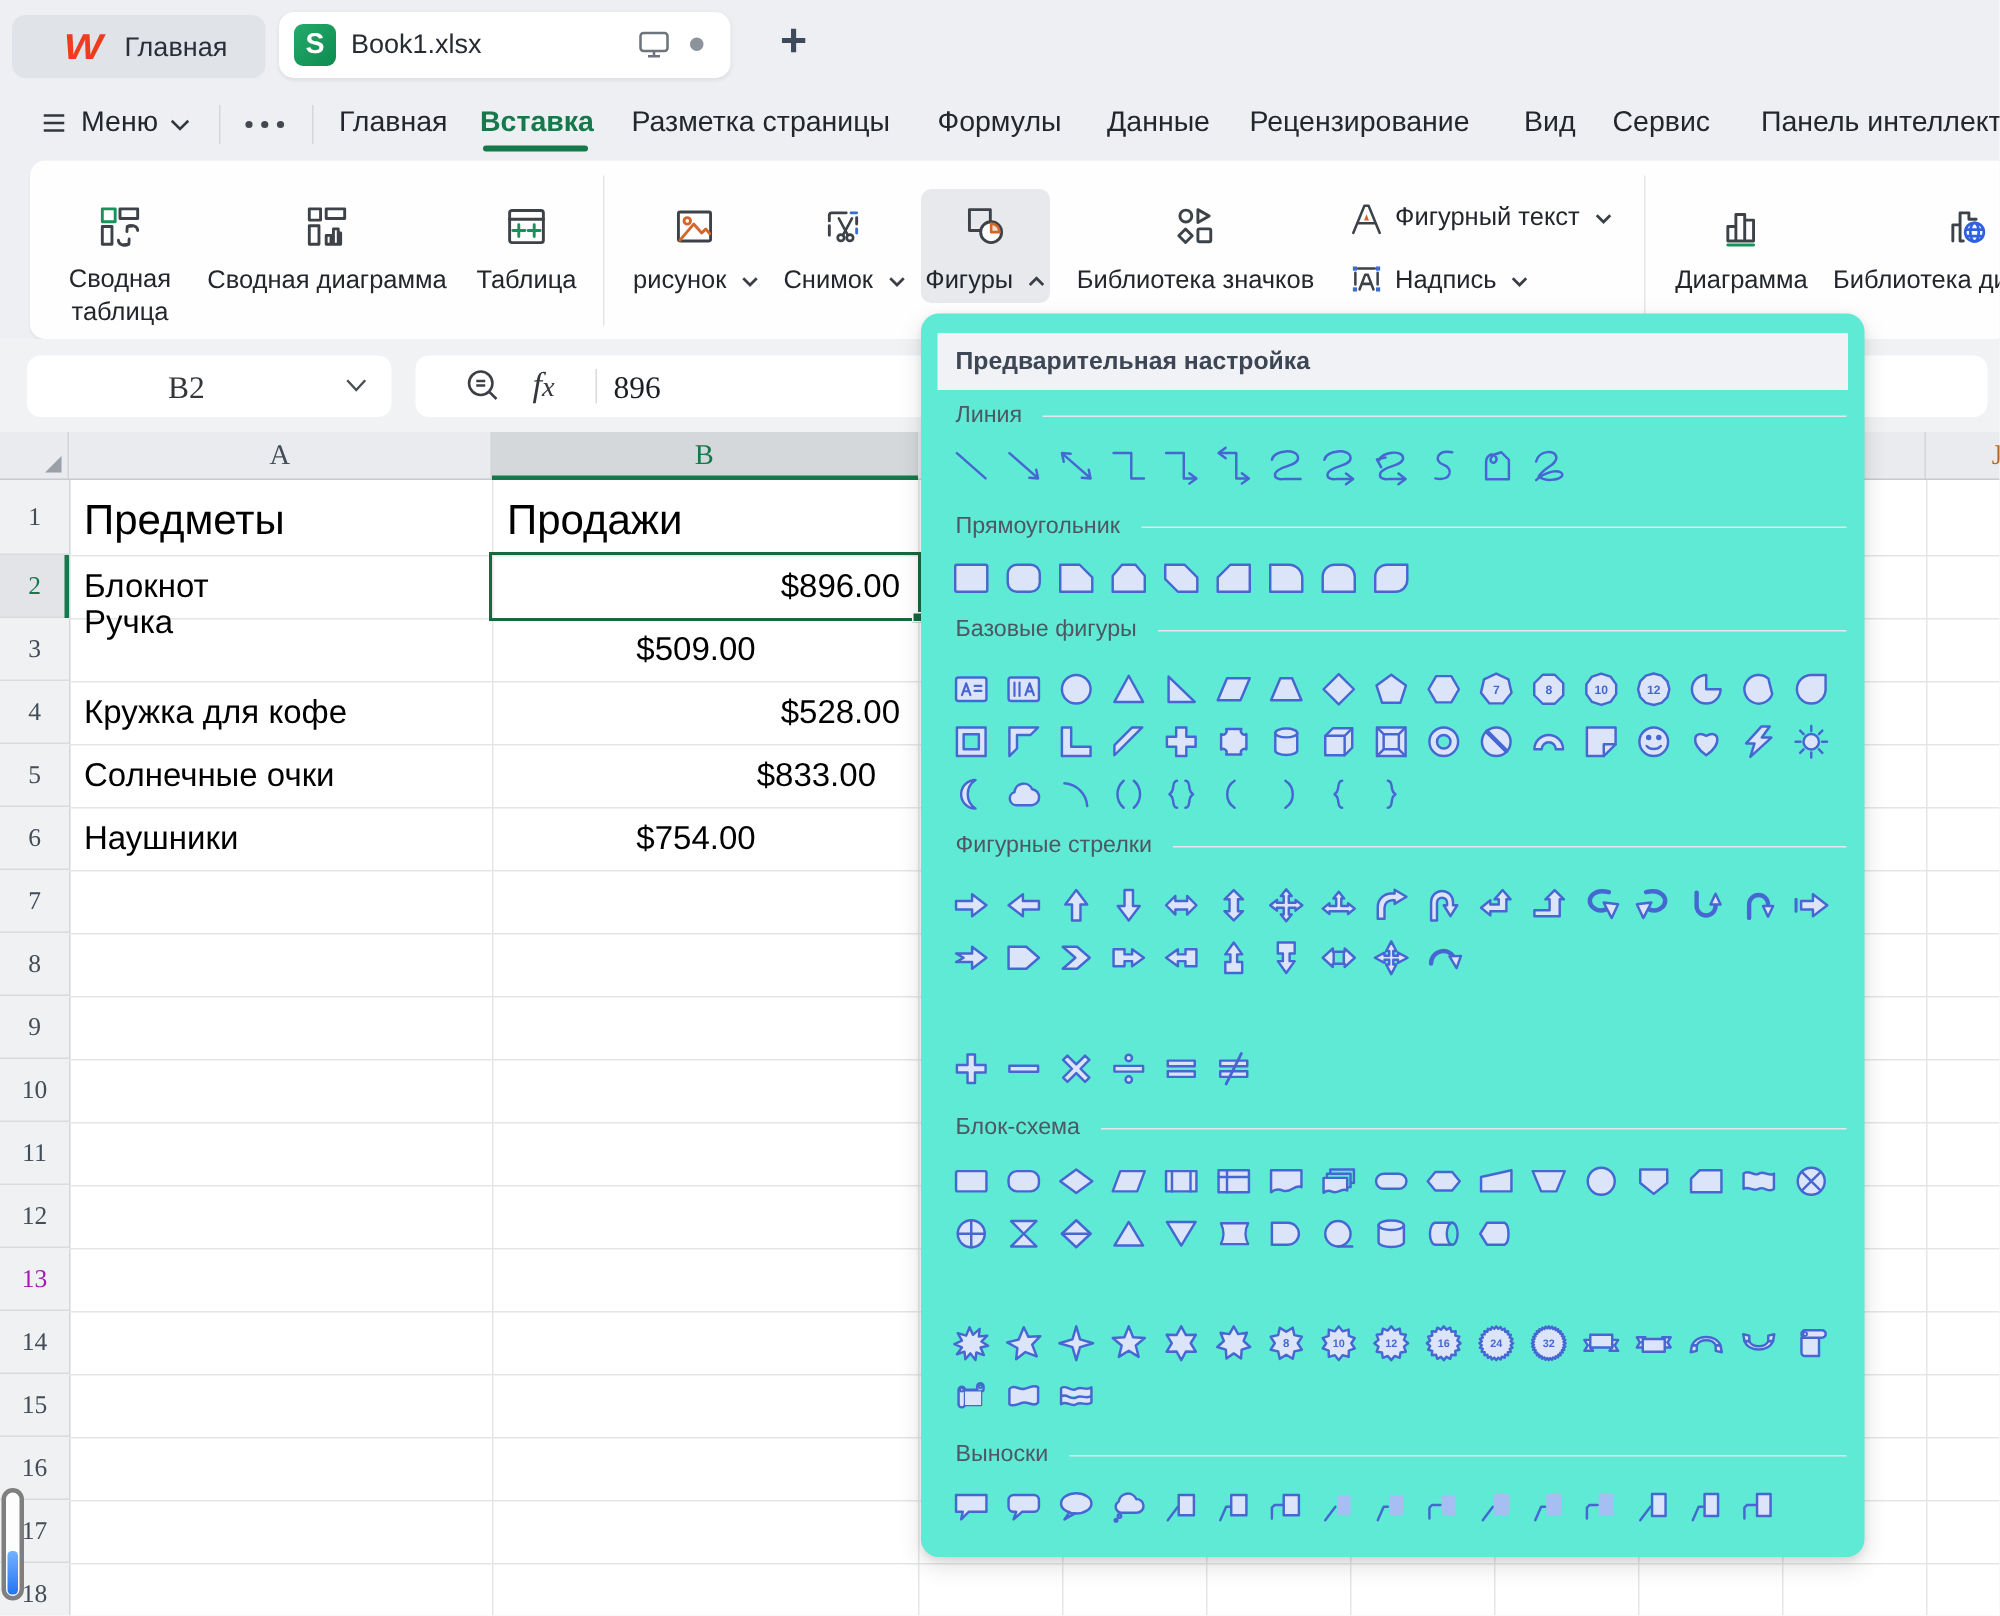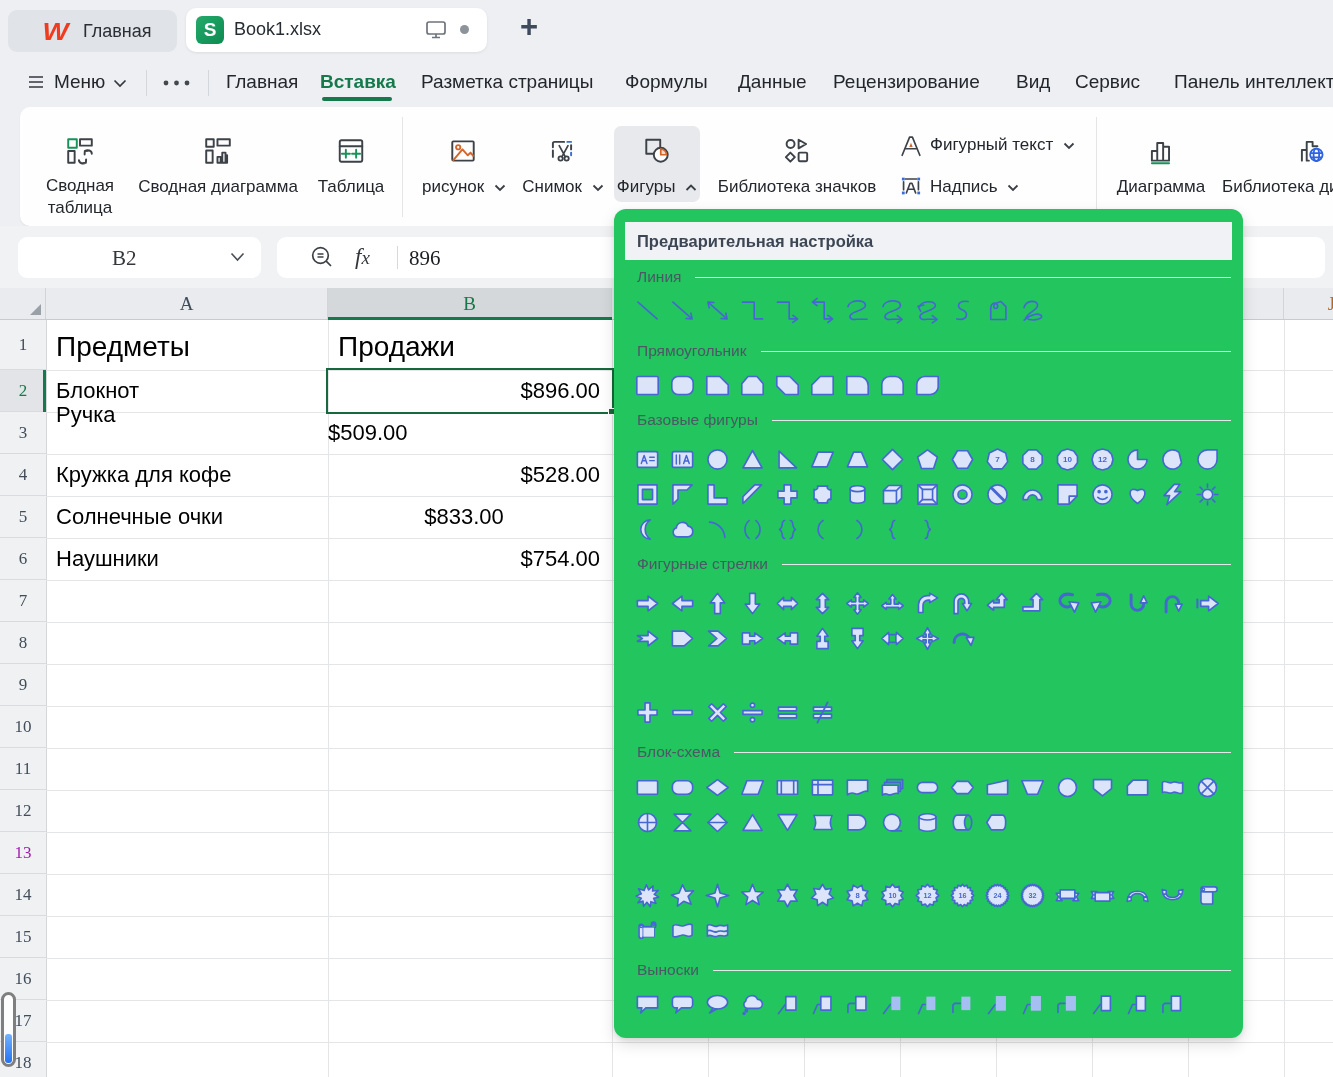--- a/index.html
+++ b/index.html
@@ -25,21 +25,21 @@
 #fband { position:absolute; left:0; top:226px; width:1333px; height:62px; background:#f1f2f4; }
 #namebox { position:absolute; left:18px; top:237px; width:243px; height:41px; background:#fff; border-radius:9px; }
 #fxbox { position:absolute; left:277px; top:237px; width:1048px; height:41px; background:#fff; border-radius:9px; }
 .serif { font-family:Liberation Serif, serif; }
 #grid { position:absolute; left:0; top:288px; width:1333px; height:789px; background:#fff; }
 .colh { position:absolute; top:288px; height:32px; background:#e9ebee; border-right:1px solid #d2d4d7; text-align:center; font-family:"Liberation Serif",serif; font-size:19px; color:#424d59; line-height:31px; }
 .rowh { position:absolute; left:0; width:46px; background:#eff1f2; border-bottom:1px solid #d9dbde; text-align:center; font-family:"Liberation Serif",serif; font-size:17px; color:#424d59; }
 .gvl { position:absolute; width:1px; background:#e3e5e7; }
 .ghl { position:absolute; height:1px; background:#e3e5e7; }
 .cell { position:absolute; font-size:22px; color:#000; white-space:nowrap; }
-#panel { position:absolute; left:614px; top:209px; width:629px; height:829px; background:#22c55e; border-radius:12px; box-shadow:0 6px 16px rgba(0,0,0,.13), 0 2px 5px rgba(0,0,0,.08); }
+#panel { position:absolute; left:614px; top:209px; width:629px; height:829px; background:#5eead4; border-radius:12px; box-shadow:0 6px 16px rgba(0,0,0,.13), 0 2px 5px rgba(0,0,0,.08); }
 #phead { position:absolute; left:11px; top:13px; width:607px; height:38px; background:#f1f2f5; font-size:16.5px; font-weight:bold; color:#3c4654; line-height:38px; padding-left:12px; }
 .sec { position:absolute; left:23px; right:12px; height:22px; display:flex; align-items:center; }
 .sec span { font-size:15.5px; color:#4c5864; white-space:nowrap; }
 .sec i { flex:1; height:1px; background:#e5e7ea; margin-left:14px; }
 .ic { position:absolute; width:27px; height:27px; }
 
 </style></head><body>
 <div id="tabbar"></div>
 <div id="tab1">
     <span class="w">W</span>
@@ -291,27 +291,27 @@
 <div class="ghl" style="left:46px;top:874px;width:1287px"></div>
 <div class="ghl" style="left:46px;top:916px;width:1287px"></div>
 <div class="ghl" style="left:46px;top:958px;width:1287px"></div>
 <div class="ghl" style="left:46px;top:1000px;width:1287px"></div>
 <div class="ghl" style="left:46px;top:1042px;width:1287px"></div>
 <div class="cell" style="left:56px;top:331px;font-size:28px">Предметы</div>
 <div class="cell" style="left:338px;top:331px;font-size:28px">Продажи</div>
 <div class="cell" style="left:56px;top:378px">Блокнот</div>
 <div class="cell" style="left:328px;top:378px;width:272px;text-align:right">$896.00</div>
 <div class="cell" style="left:56px;top:402px">Ручка</div>
-<div class="cell" style="left:328px;top:420px;width:272px;text-align:left">$509.00</div>
+<div class="cell" style="left:328px;top:420px;width:272px;text-align:center">$509.00</div>
 <div class="cell" style="left:56px;top:462px">Кружка для кофе</div>
 <div class="cell" style="left:328px;top:462px;width:272px;text-align:right">$528.00</div>
 <div class="cell" style="left:56px;top:504px">Солнечные очки</div>
-<div class="cell" style="left:328px;top:504px;width:272px;text-align:center">$833.00</div>
+<div class="cell" style="left:312px;top:504px;width:272px;text-align:right">$833.00</div>
 <div class="cell" style="left:56px;top:546px">Наушники</div>
-<div class="cell" style="left:328px;top:546px;width:272px;text-align:right">$754.00</div>
+<div class="cell" style="left:328px;top:546px;width:272px;text-align:center">$754.00</div>
 <div class="abs" style="left:326px;top:368px;width:288px;height:46px;border:2.5px solid #17693d"></div>
 <div class="abs" style="left:608px;top:408px;width:7px;height:7px;background:#17693d;border:1px solid #fff"></div>
 <div class="abs" style="left:1px;top:992px;width:15px;height:75px;border:3px solid #7f7f7f;border-radius:8px;background:#fdfdfd"></div>
 <div class="abs" style="left:5px;top:1034px;width:7px;height:29px;border-radius:3px;background:linear-gradient(#74b2ff,#2374f2)"></div>
 <div id="panel">
 <div id="phead">Предварительная настройка</div>
 <div class="sec" style="top:57px">
       <span>Линия</span>
       <i></i>
     </div>

